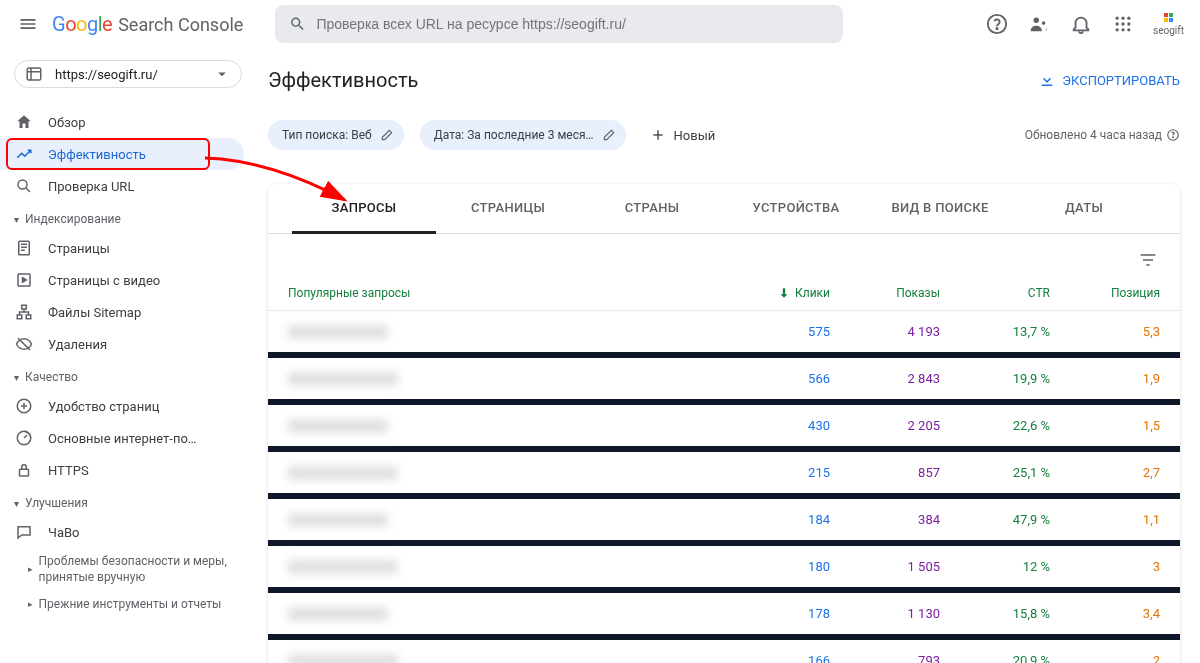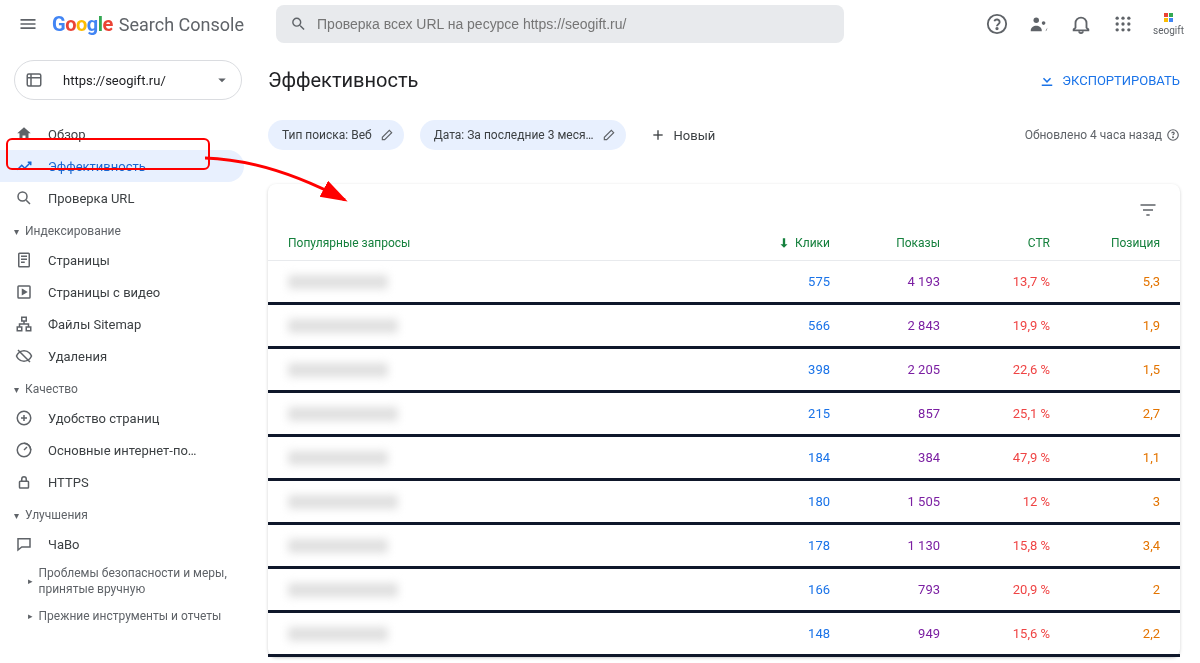--- a/index.html
+++ b/index.html
@@ -2,32 +2,32 @@
 <html><head>
 <meta charset="utf-8">
 <style>
   * { box-sizing: border-box; margin: 0; padding: 0; }
   body { font-family: Roboto, Arial, sans-serif; font-size: 14px; color: #202124; background: #fff; width: 1200px; height: 663px; overflow: hidden; position: relative; }
   
   
   .header { display: flex; align-items: center; height: 48px; padding: 0 16px; gap: 12px; }
   .hamburger { width: 24px; height: 24px; display: flex; align-items: center; justify-content: center; color: #5f6368; cursor: pointer; }
   .logo { display: flex; align-items: center; gap: 4px; cursor: pointer; }
-  .logo-google { font-size: 20px; font-weight: 700; letter-spacing: -0.5px; }
+  .logo-google { font-size: 20px; font-weight: 400; letter-spacing: -0.5px; }
   .logo-sc { font-size: 18px; color: #5f6368; margin-left: 2px; }
   .search-box { flex: 0 0 568px; height: 38px; background: #e8eaed; border-radius: 8px; display: flex; align-items: center; padding: 0 14px; margin-left: 20px; }
   .search-box input { border: none; background: transparent; outline: none; width: 100%; font-size: 14px; color: #5f6368; margin-left: 10px; }
   .header-right { margin-left: auto; display: flex; align-items: center; gap: 18px; color: #5f6368; }
   .header-icon { width: 24px; height: 24px; display: flex; align-items: center; justify-content: center; cursor: pointer; }
   .brand-badge { font-size: 10px; color: #5f6368; display:flex; align-items:center; gap:2px;flex-direction:column;}
   
   
   .main { display: flex; height: calc(100% - 48px); }
   .sidebar { width: 256px; padding: 8px 0; overflow-y: auto; }
-  .property-selector { margin: 4px 14px 18px; border: 1px solid #dadce0; border-radius: 20px; height: 40px; display: flex; align-items: center; padding: 0 10px; cursor: pointer; gap: 20px; font-size: 13px; }
+  .property-selector { margin: 4px 14px 18px; border: 1px solid #dadce0; border-radius: 20px; height: 28px; display: flex; align-items: center; padding: 0 10px; cursor: pointer; gap: 12px; font-size: 13px; }
   .property-selector .chev { margin-left: auto; color:#5f6368; }
   .nav-item { height: 32px; display: flex; align-items: center; padding: 0 14px; gap: 14px; cursor: pointer; border-radius: 0 16px 16px 0; font-size: 13px; color: #3c4043; margin-right: 12px; }
   .nav-item.active { background: #e8f0fe; color: #1967d2; }
   .nav-icon { width: 20px; height: 20px; display: flex; align-items: center; justify-content: center; color: #5f6368; flex-shrink: 0; }
   .nav-item.active .nav-icon { color: #1967d2; }
   .nav-section { padding: 10px 14px 6px; font-size: 12px; color: #5f6368; display: flex; align-items: center; gap: 6px; }
   .nav-section .exp { font-size: 10px; color: #5f6368; }
   .nav-small { font-size: 12px; padding: 6px 14px 6px 28px; color: #5f6368; display:flex; align-items:center; gap:6px; cursor:pointer; line-height:1.3;}
   
   
@@ -47,26 +47,26 @@
   .tab { flex: 1; text-align: center; padding: 16px 0; font-size: 13px; color: #5f6368; cursor: pointer; text-transform: uppercase; font-weight: 500; letter-spacing: 0.3px; }
   .tab.active { color: #202124; border-bottom: 3px solid #202124; margin-bottom: -1px; }
   
   .filter-row { display:flex; justify-content:flex-end; padding: 14px 20px 4px; }
   .filter-btn { width:24px; height:24px; color:#5f6368; cursor:pointer; display:flex; align-items:center; justify-content:center;}
 
   .table { width: 100%; }
   .thead { display: flex; padding: 10px 20px; font-size: 12px; color: #15803d; border-bottom: 1px solid #e8eaed; align-items: center; }
   .col-q { flex: 1; }
   .col-n { width: 110px; text-align: right; }
-  .trow { display: flex; padding: 13px 20px; font-size: 13px; border-bottom: 3px solid #0f172a; align-items: center; }
+  .trow { display: flex; padding: 13px 20px; font-size: 13px; border-bottom: 6px solid #0f172a; align-items: center; }
   .blur { filter: blur(4px); background: #e0e0e0; width: 100px; height: 14px; border-radius: 2px; }
   .blur.w150 { width: 110px; }
   .c-clicks { color: #1a73e8; }
   .c-imp { color: #7b1fa2; }
-  .c-ctr { color: #ef4444; }
+  .c-ctr { color: #15803d; }
   .c-pos { color: #e37400; }
   
   
   .highlight { position: absolute; border: 2px solid #f00; border-radius: 6px; pointer-events: none; }
   .arrow-svg { position: absolute; pointer-events: none; }
 </style>
 </head>
 <body>
 
 <div class="header">
@@ -312,20 +312,28 @@
         <span>Обновлено 4 часа назад</span>
         <svg width="14" height="14" viewBox="0 0 24 24" fill="none" stroke="currentColor" stroke-width="2">
             <circle cx="12" cy="12" r="9"></circle>
             <path d="M10 9a2 2 0 114 0c0 1.5-2 2-2 3.5"></path>
             <circle cx="12" cy="16" r="0.7" fill="currentColor"></circle>
           </svg>
       </div>
     </div>
 
     <div class="card">
+      <div class="tabs">
+        <div class="tab active">ЗАПРОСЫ</div>
+        <div class="tab">СТРАНИЦЫ</div>
+        <div class="tab">СТРАНЫ</div>
+        <div class="tab">УСТРОЙСТВА</div>
+        <div class="tab">ВИД В ПОИСКЕ</div>
+        <div class="tab">ДАТЫ</div>
+      </div>
       <div class="filter-row">
         <div class="filter-btn">
             <svg width="20" height="20" viewBox="0 0 24 24" fill="currentColor">
               <path d="M3 5h18v2H3zM6 11h12v2H6zM10 17h4v2h-4z"></path>
             </svg>
           </div>
       </div>
 
       <div class="table">
         <div class="thead">
@@ -356,21 +364,21 @@
               </div>
     <div class="col-n c-clicks">566</div>
     <div class="col-n c-imp">2 843</div>
     <div class="col-n c-ctr">19,9 %</div>
     <div class="col-n c-pos">1,9</div>
             </div>
             <div class="trow">
     <div class="col-q">
                 <div class="blur "></div>
               </div>
-    <div class="col-n c-clicks">398</div>
+    <div class="col-n c-clicks">430</div>
     <div class="col-n c-imp">2 205</div>
     <div class="col-n c-ctr">22,6 %</div>
     <div class="col-n c-pos">1,5</div>
             </div>
             <div class="trow">
     <div class="col-q">
                 <div class="blur w150"></div>
               </div>
     <div class="col-n c-clicks">215</div>
     <div class="col-n c-imp">857</div>

